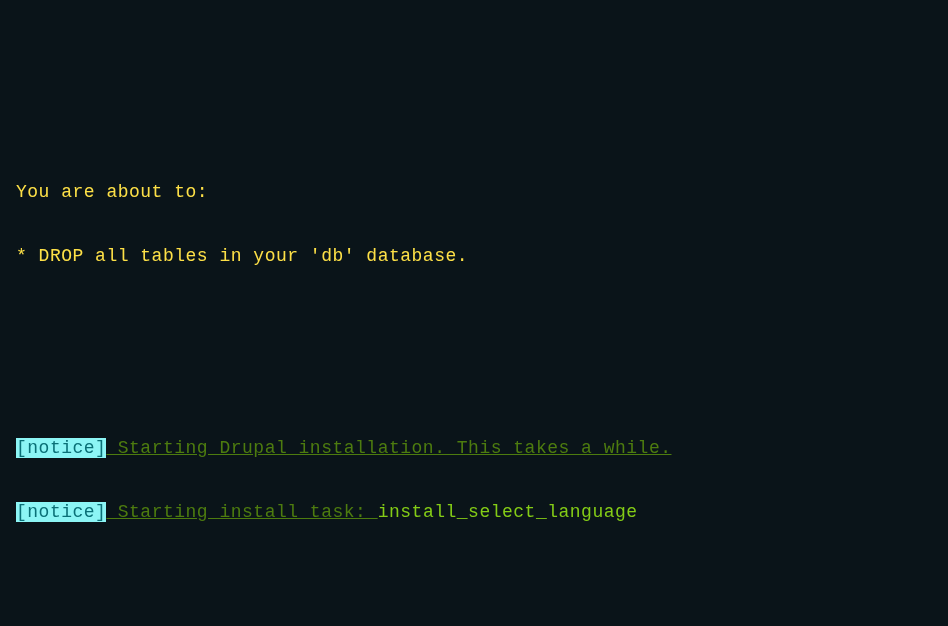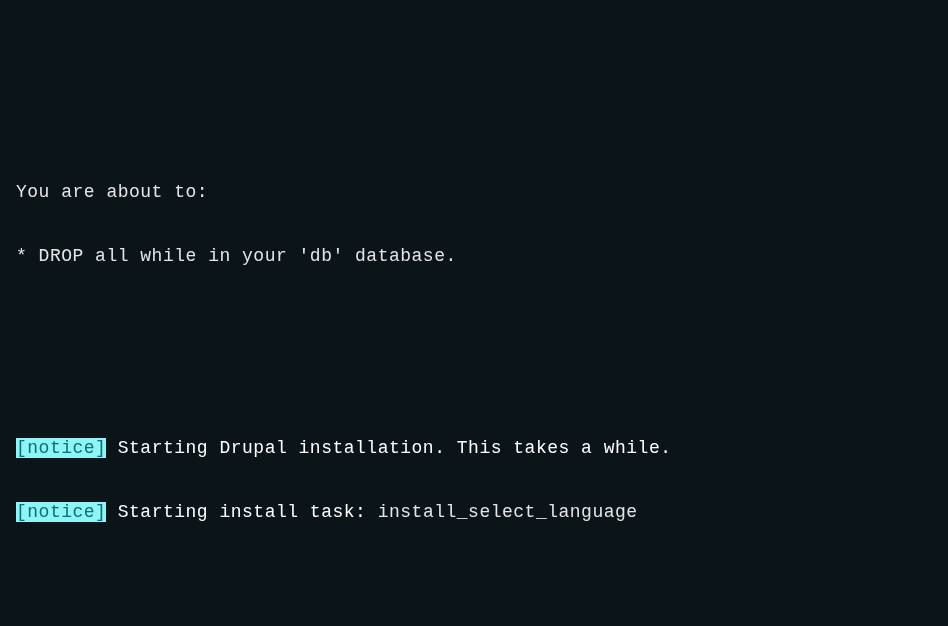--- a/index.html
+++ b/index.html
@@ -8,38 +8,38 @@
       font-family: "SF Mono", "Monaco", "Menlo", "Consolas", "Courier New", monospace;
       font-size: 18px;
       line-height: 32px;
       padding: 16px 16px 0 16px;
       color: #8cf5f5;
       white-space: pre;
       overflow-x: auto;
       letter-spacing: 0.5px;
     }
     .line { display: block; }
-    .cyan-text { color: #e5e5e5; }
-    .white-text { color: #ffffff; }
-    .olive-text { color: #e5e5e5; }
+    .cyan-text { color: #fde047; }
+    .white-text { color: #4d7c0f; text-decoration: underline; }
+    .olive-text { color: #84cc16; }
     .badge-notice {
       background-color: #8cf5f5;
       color: #0a7077;
       padding: 0 0;
     }
     .blank-line { height: 32px; }
   </style>
 </head>
 <body>
 
 
 
 <div>
 <span class="line cyan-text">You are about to:</span>
-<span class="line cyan-text">* DROP all while in your 'db' database.</span>
+<span class="line cyan-text">* DROP all tables in your 'db' database.</span>
 <div class="blank-line"></div>
 <div class="blank-line"></div>
 <span class="line"><span class="badge-notice">[notice]</span><span class="white-text"> Starting Drupal installation. This takes a while.</span></span>
 <span class="line"><span class="badge-notice">[notice]</span><span class="white-text"> Starting install task: </span><span class="olive-text">install_select_language</span></span>
 <span class="line"></span>
 
 
 
 
 

